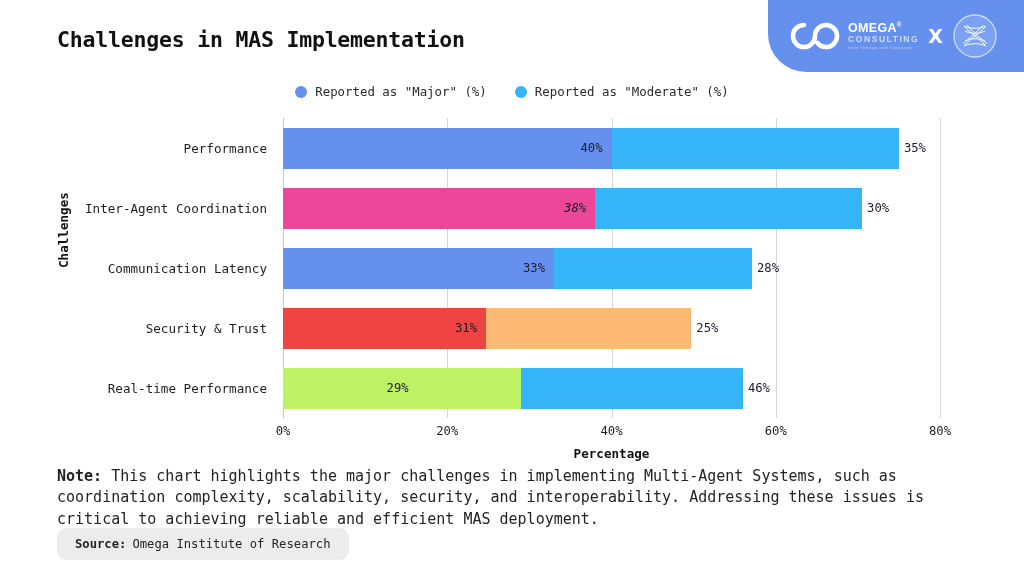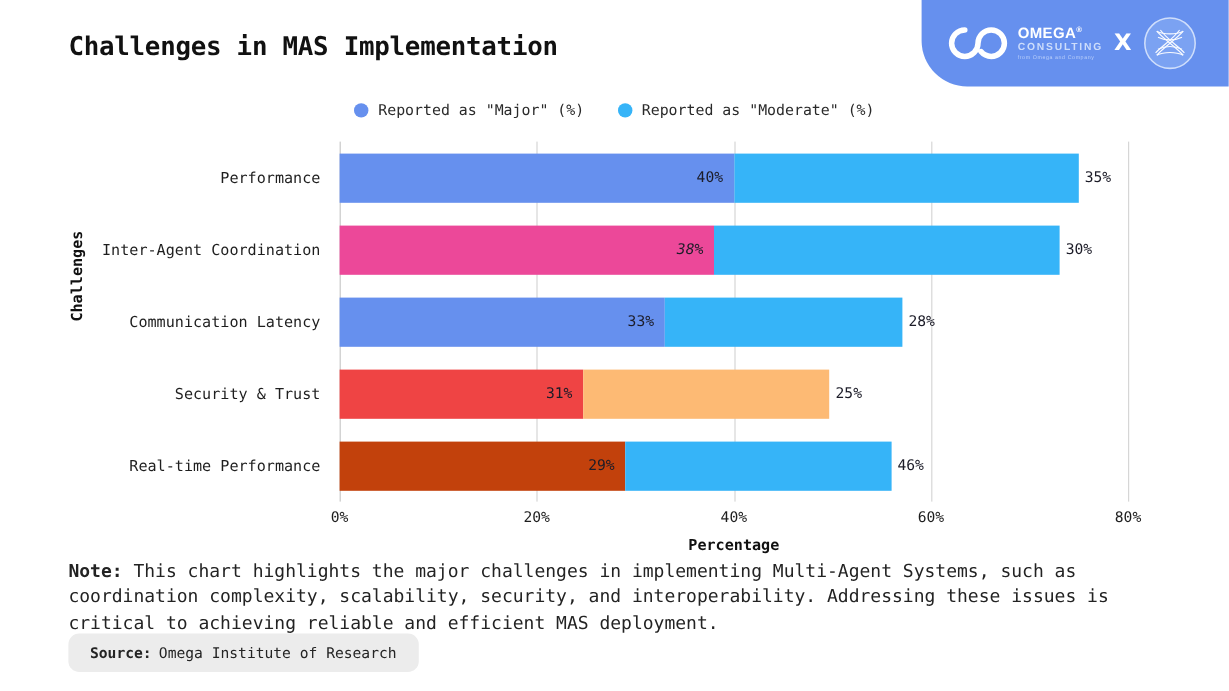--- a/index.html
+++ b/index.html
@@ -299,21 +299,21 @@
         </div>
         <div class="seg" style="width: 287.438px; background: rgb(54, 180, 248);">
           <span class="seg-label outside">35%</span>
         </div>
       </div>
       <div class="bar-row" style="top: 69.5px;">
         <div class="ylabel">Inter-Agent Coordination</div>
         <div class="seg" style="width: 312.075px; background: #ec4899; font-style: italic;">
           <span class="seg-label">38%</span>
         </div>
-        <div class="seg" style="width: 288px; background: rgb(54, 180, 248);">
+        <div class="seg" style="width: 267px; background: rgb(54, 180, 248);">
           <span class="seg-label outside">30%</span>
         </div>
       </div>
       <div class="bar-row" style="top: 129.5px;">
         <div class="ylabel">Communication Latency</div>
         <div class="seg" style="width: 271.012px; background: rgb(102, 144, 238);">
           <span class="seg-label">33%</span>
         </div>
         <div class="seg" style="width: 198px; background: rgb(54, 180, 248);">
           <span class="seg-label outside">28%</span>
@@ -323,21 +323,21 @@
         <div class="ylabel">Security &amp; Trust</div>
         <div class="seg" style="width: 203px; background: #ef4444;">
           <span class="seg-label">31%</span>
         </div>
         <div class="seg" style="width: 205.312px; background: #fdba74;">
           <span class="seg-label outside">25%</span>
         </div>
       </div>
       <div class="bar-row" style="top: 249.5px;">
         <div class="ylabel">Real-time Performance</div>
-        <div class="seg" style="width: 238.162px; background: #c2410c;">
+        <div class="seg" style="width: 238.162px; background: #bef264; justify-content: center;">
           <span class="seg-label">29%</span>
         </div>
         <div class="seg" style="width: 221.738px; background: rgb(54, 180, 248);">
           <span class="seg-label outside">46%</span>
         </div>
       </div>
     </div>
 </div>
 
 <div class="xticks" id="xticks">

